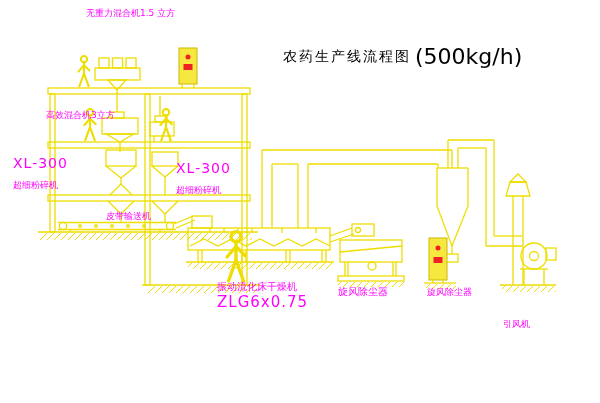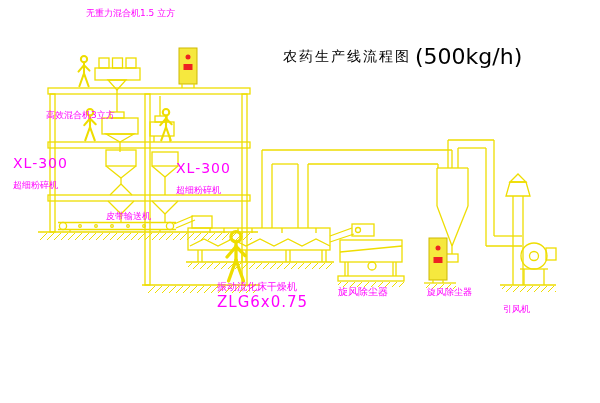--- a/index.html
+++ b/index.html
@@ -232,15 +232,15 @@
   <span class="lbl sm" style="left:46px;top:111px;">高效混合机3立方</span>
   <span class="lbl model" style="left:13px;top:156px;">XL-300</span>
   <span class="lbl sm" style="left:13px;top:181px;">超细粉碎机</span>
   <span class="lbl model" style="left:176px;top:161px;">XL-300</span>
   <span class="lbl sm" style="left:176px;top:186px;">超细粉碎机</span>
   <span class="lbl sm" style="left:106px;top:212px;">皮带输送机</span>
   <span class="lbl md" style="left:217px;top:282px;">振动流化床干燥机</span>
   <span class="lbl model2" style="left:217px;top:295px;">ZLG6x0.75</span>
   <span class="lbl md" style="left:338px;top:287px;">旋风除尘器</span>
   <span class="lbl sm" style="left:427px;top:288px;text-align:center;">旋风除尘器</span>
-  <span class="lbl sm" style="left:503px;top:305px;">引风机</span>
+  <span class="lbl sm" style="left:503px;top:320px;">引风机</span>
 
 </div>
 
 </body></html>

